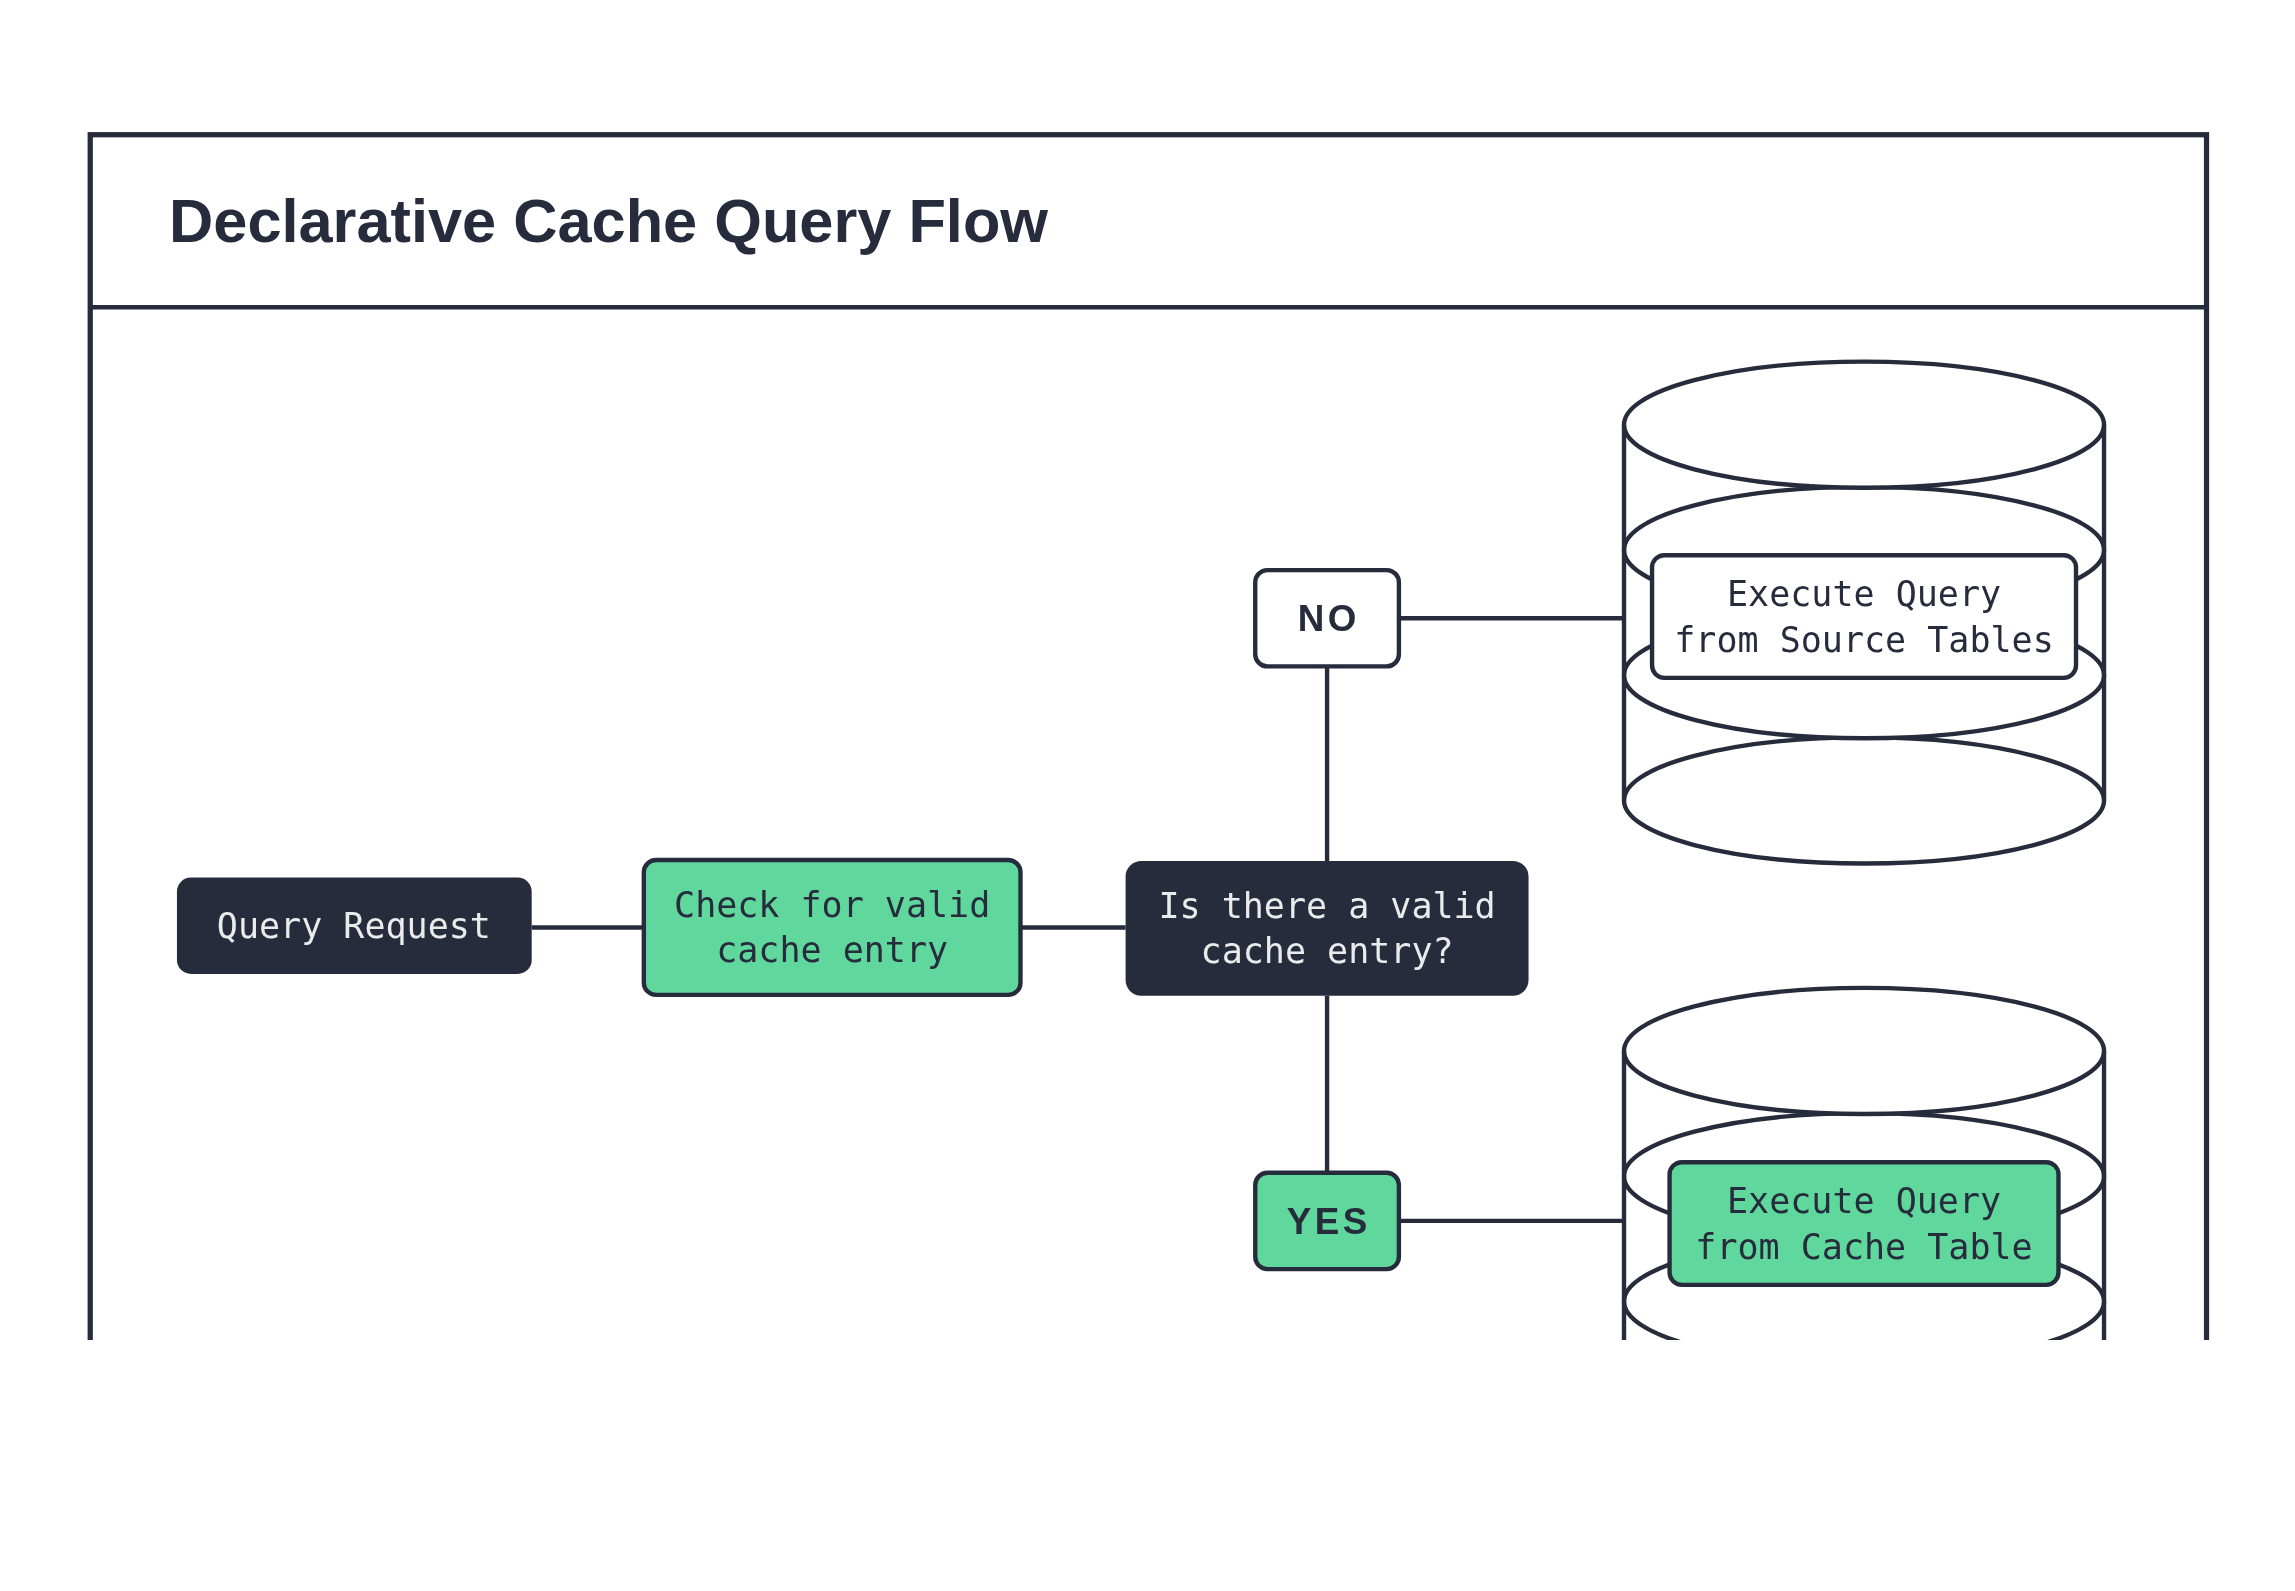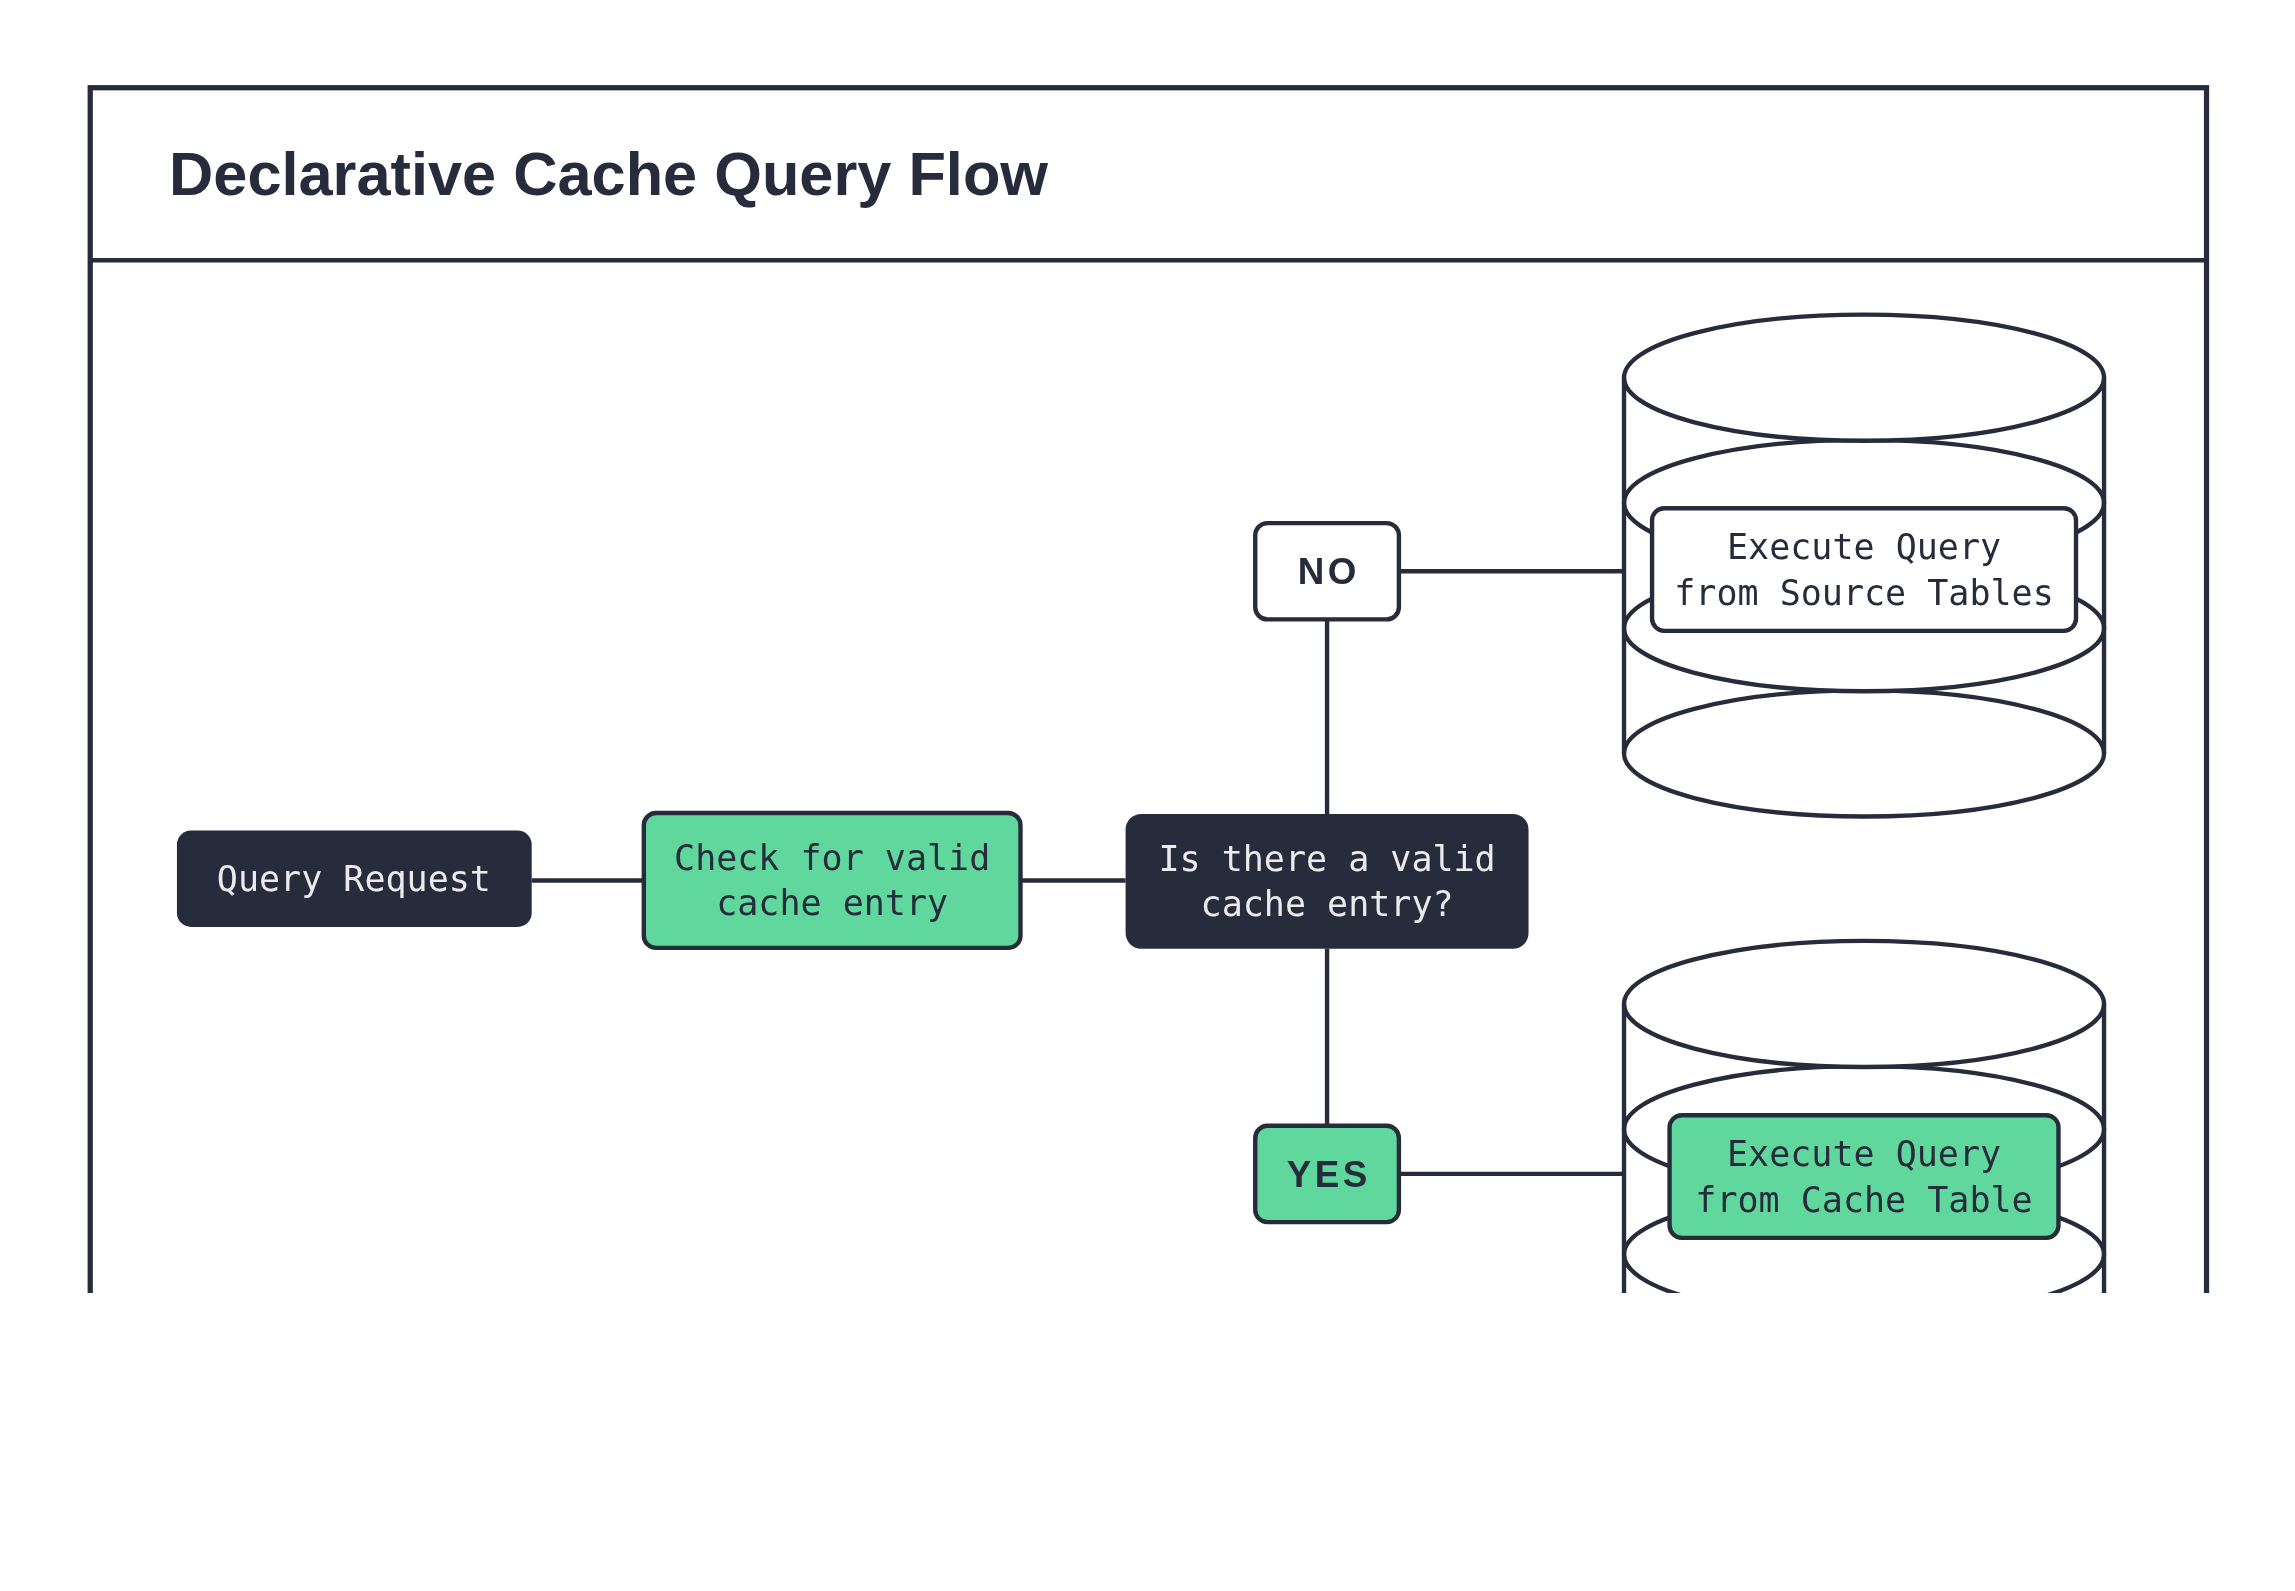--- a/index.html
+++ b/index.html
@@ -11,20 +11,21 @@
   html, body {
     margin: 0;
     padding: 0;
     background: var(--paper);
   }
   .canvas {
     position: relative;
     width: 2295px;
     height: 1293px;
     background: var(--paper);
+    margin-top: 47px;
   }
   svg { display: block; }
 
   .frame       { fill: none; stroke: var(--ink); stroke-width: 6; }
   .sepline     { stroke: var(--ink); stroke-width: 5; }
   .title-text  { font-family: "Liberation Sans", sans-serif; font-weight: 700;
                  font-size: 70px; fill: var(--ink); }
 
   .connector   { stroke: var(--ink); stroke-width: 5; fill: none; }
 

